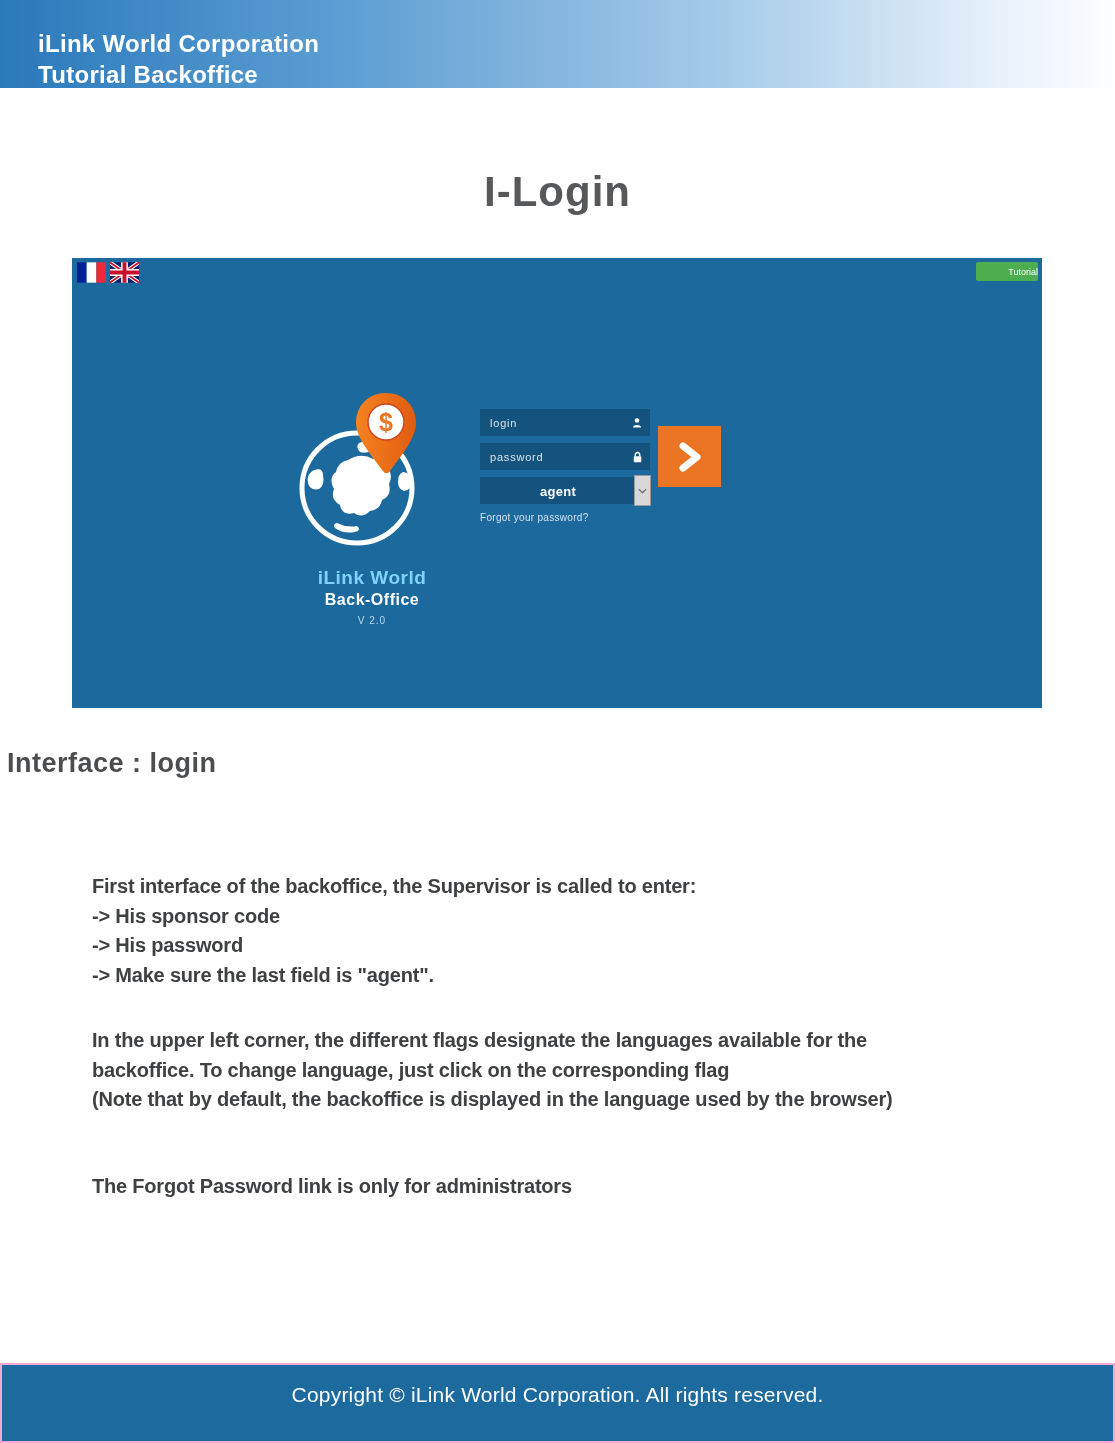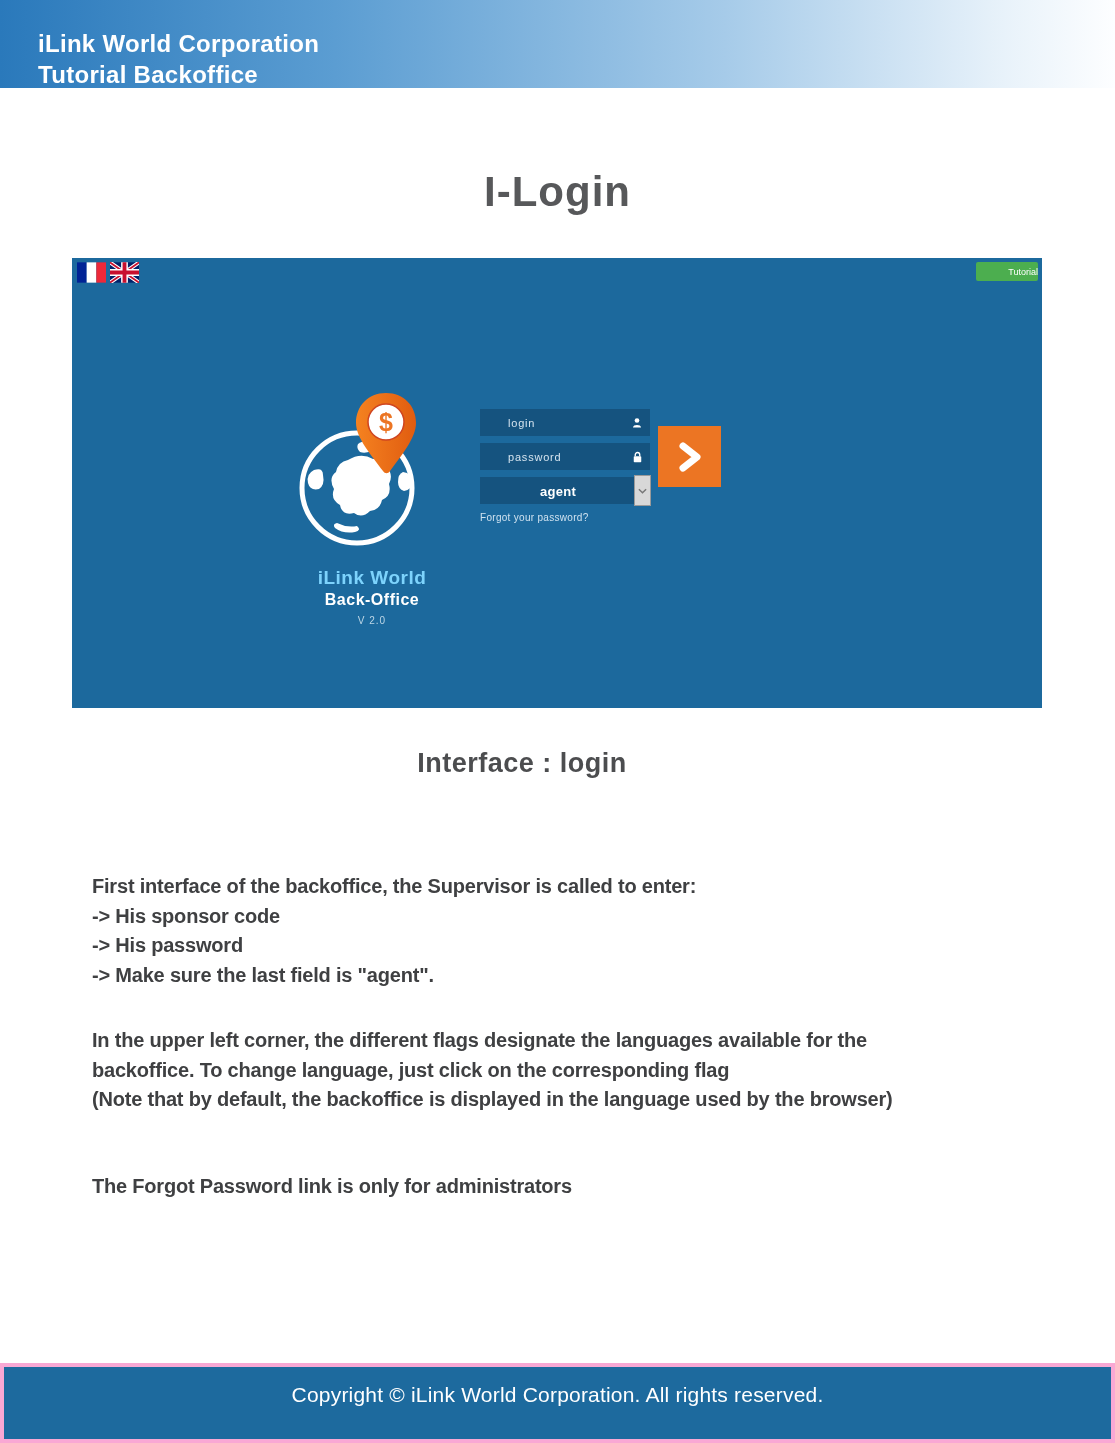--- a/index.html
+++ b/index.html
@@ -14,21 +14,21 @@
     background:linear-gradient(to right,#2a79bb 0%,#5b9dd2 30%,#a6cbe9 65%,#e8f2fa 90%,#fdfeff 100%);
   }
   .header-text { padding:28px 0 0 38px; color:#ffffff; font-size:24px; font-weight:600; line-height:31px; letter-spacing:.3px; }
 
   
   .doc-title {
     position:absolute; top:168px; left:0; width:100%; text-align:center;
     font-size:42px; font-weight:bold; color:#57585a; letter-spacing:1px;
   }
   .doc-subtitle {
-    position:absolute; top:748px; left:7px; right:78px; text-align:center;
+    position:absolute; top:748px; left:7px; right:78px; text-align:left;
     font-size:27px; font-weight:bold; color:#4c4d4f; letter-spacing:.5px;
   }
 
   
   .shot { position:absolute; left:72px; top:258px; width:970px; height:450px; background:#1c699d; }
 
   .flags { position:absolute; left:5px; top:4px; display:flex; gap:4px; }
   .flag { width:29px; height:21px; display:block; cursor:pointer; }
 
   .tutorial-btn {
@@ -41,21 +41,21 @@
   .logo svg { display:block; margin:0 auto; }
   .logo-brand { color:#7dd3fc; font-size:19px; font-weight:bold; letter-spacing:.5px; margin-top:14px; }
   .logo-product { color:#ffffff; font-size:16px; font-weight:bold; letter-spacing:.5px; margin-top:2px; }
   .logo-version { color:#bcd6e6; font-size:10px; margin-top:6px; letter-spacing:1px; }
 
   .login-form { position:absolute; left:408px; top:151px; width:170px; }
   .field { position:relative; height:27px; margin-bottom:7px; background:#15537f; }
   .field input {
     position:absolute; inset:0; width:100%; height:100%; box-sizing:border-box;
     background:transparent; border:none; outline:none; color:#e8f1f7;
-    font-family:"Liberation Sans", sans-serif; font-size:11px; padding-left:28px; letter-spacing:.8px;
+    font-family:"Liberation Sans", sans-serif; font-size:11px; padding-left:10px; letter-spacing:.8px;
   }
   .field input::placeholder { color:#d5e4ef; opacity:1; }
   .field-icon { position:absolute; right:7px; top:50%; transform:translateY(-50%); line-height:0; }
 
   .select-field { position:relative; height:27px; margin-bottom:0; background:#15537f; cursor:pointer; }
   .select-value { position:absolute; left:12px; top:50%; transform:translateY(-50%); color:#ffffff; font-size:13px; font-weight:bold; letter-spacing:.3px;margin-left:48px; }
   .select-arrow {
     position:absolute; right:-1px; top:-2px; width:17px; height:31px;
     background:#d8d8d8; border:1px solid #9a9a9a; box-sizing:border-box;
     display:flex; align-items:center; justify-content:center; cursor:pointer;
@@ -69,21 +69,21 @@
 
   
   .copy { position:absolute; left:92px; top:872px; width:900px; color:#3f4042; font-size:20px; font-weight:bold; letter-spacing:-.2px; }
   .copy .line { line-height:29.5px; }
   .para2 { margin-top:36px; }
   .para3 { margin-top:57px; }
 
   
   .footer {
     position:absolute; left:0; top:1363px; width:1115px; height:80px; box-sizing:border-box;
-    background:#1d6a9e; border:4px solid #f9a8d4;
+    background:#1d6a9e; border:2px solid #f9a8d4;
     display:flex; align-items:center; justify-content:center; padding-bottom:16px;
   }
   .footer-text { color:#ffffff; font-size:21px; letter-spacing:.2px; }
 </style>
 </head>
 <body>
 
 <div class="page">
 
   <div class="header">

